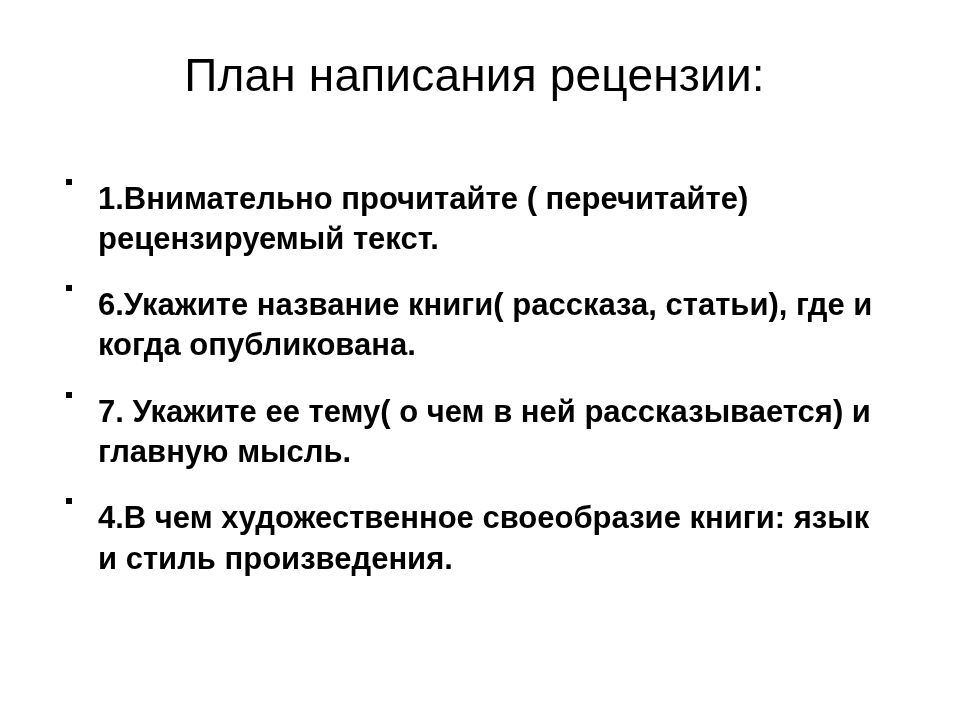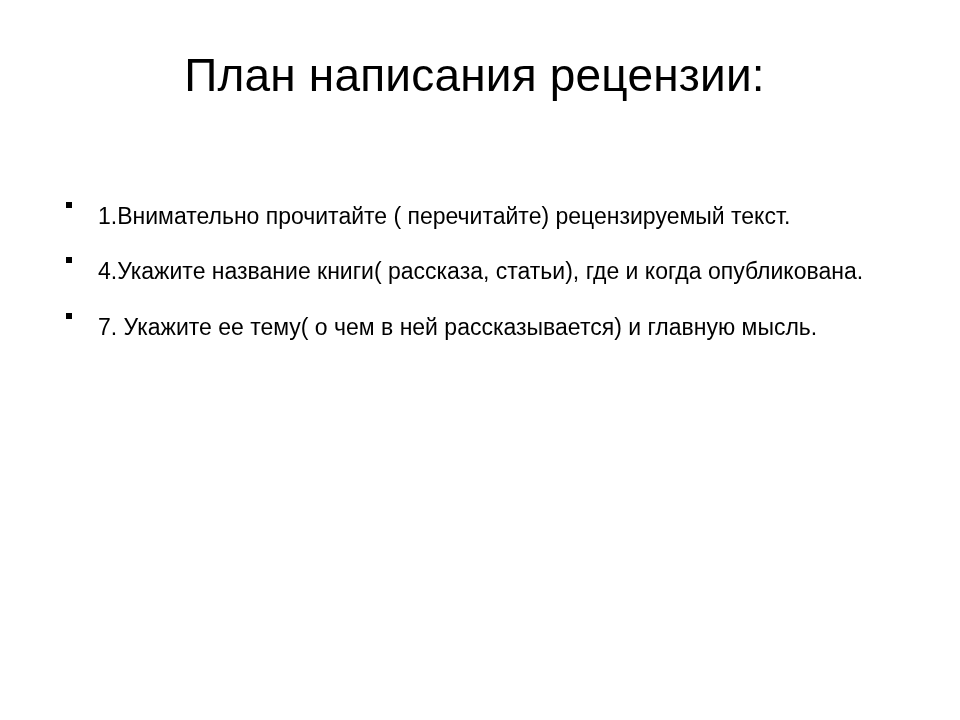--- a/index.html
+++ b/index.html
@@ -36,24 +36,23 @@
   .bullet-list {
     margin: 78px 0 0 0;
     padding: 0;
     list-style: none;
   }
 
   .bullet-item {
     position: relative;
     padding-left: 44px;
     margin-bottom: 26px;
-    font-size: 23px;
+    font-size: 31px;
     line-height: 1.30;
-    font-weight: 400;
-    margin-top: 23px;
+    font-weight: 700;
   }
 
   .bullet-item:last-child {
     margin-bottom: 0;
   }
 
   .bullet-marker {
     position: absolute;
     left: 12px;
     top: 0.30em;
@@ -79,23 +78,27 @@
 
   <ul class="bullet-list">
 
     <li class="bullet-item">
       <span class="bullet-marker"></span>
       <span class="bullet-text">1.Внимательно прочитайте ( перечитайте) рецензируемый текст.</span>
     </li>
 
     <li class="bullet-item">
       <span class="bullet-marker"></span>
-      <span class="bullet-text">4.Укажите название книги( рассказа, статьи), где и когда опубликована.</span>
+      <span class="bullet-text">6.Укажите название книги( рассказа, статьи), где и когда опубликована.</span>
     </li>
 
     <li class="bullet-item">
       <span class="bullet-marker"></span>
       <span class="bullet-text">7. Укажите ее тему( о чем в ней рассказывается) и главную мысль.</span>
     </li>
 
+    <li class="bullet-item">
+      <span class="bullet-marker"></span>
+      <span class="bullet-text">4.В чем художественное своеобразие книги: язык и стиль произведения.</span>
+    </li>
 
   </ul>
 </div>
 
 </body></html>

